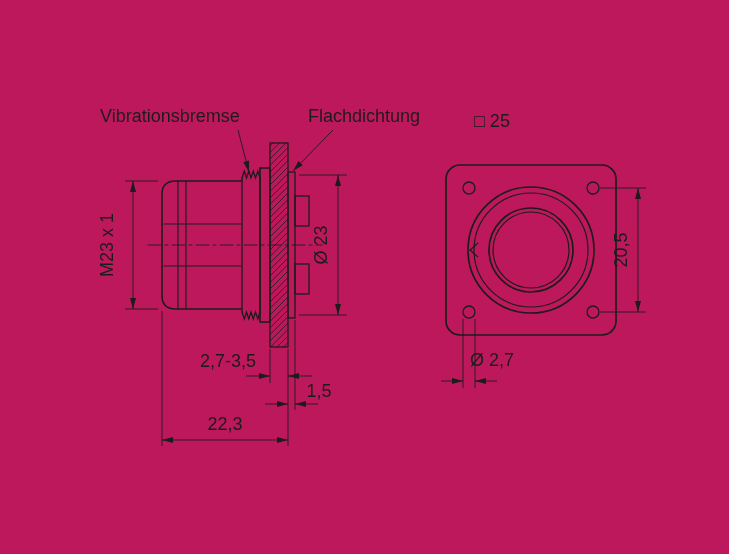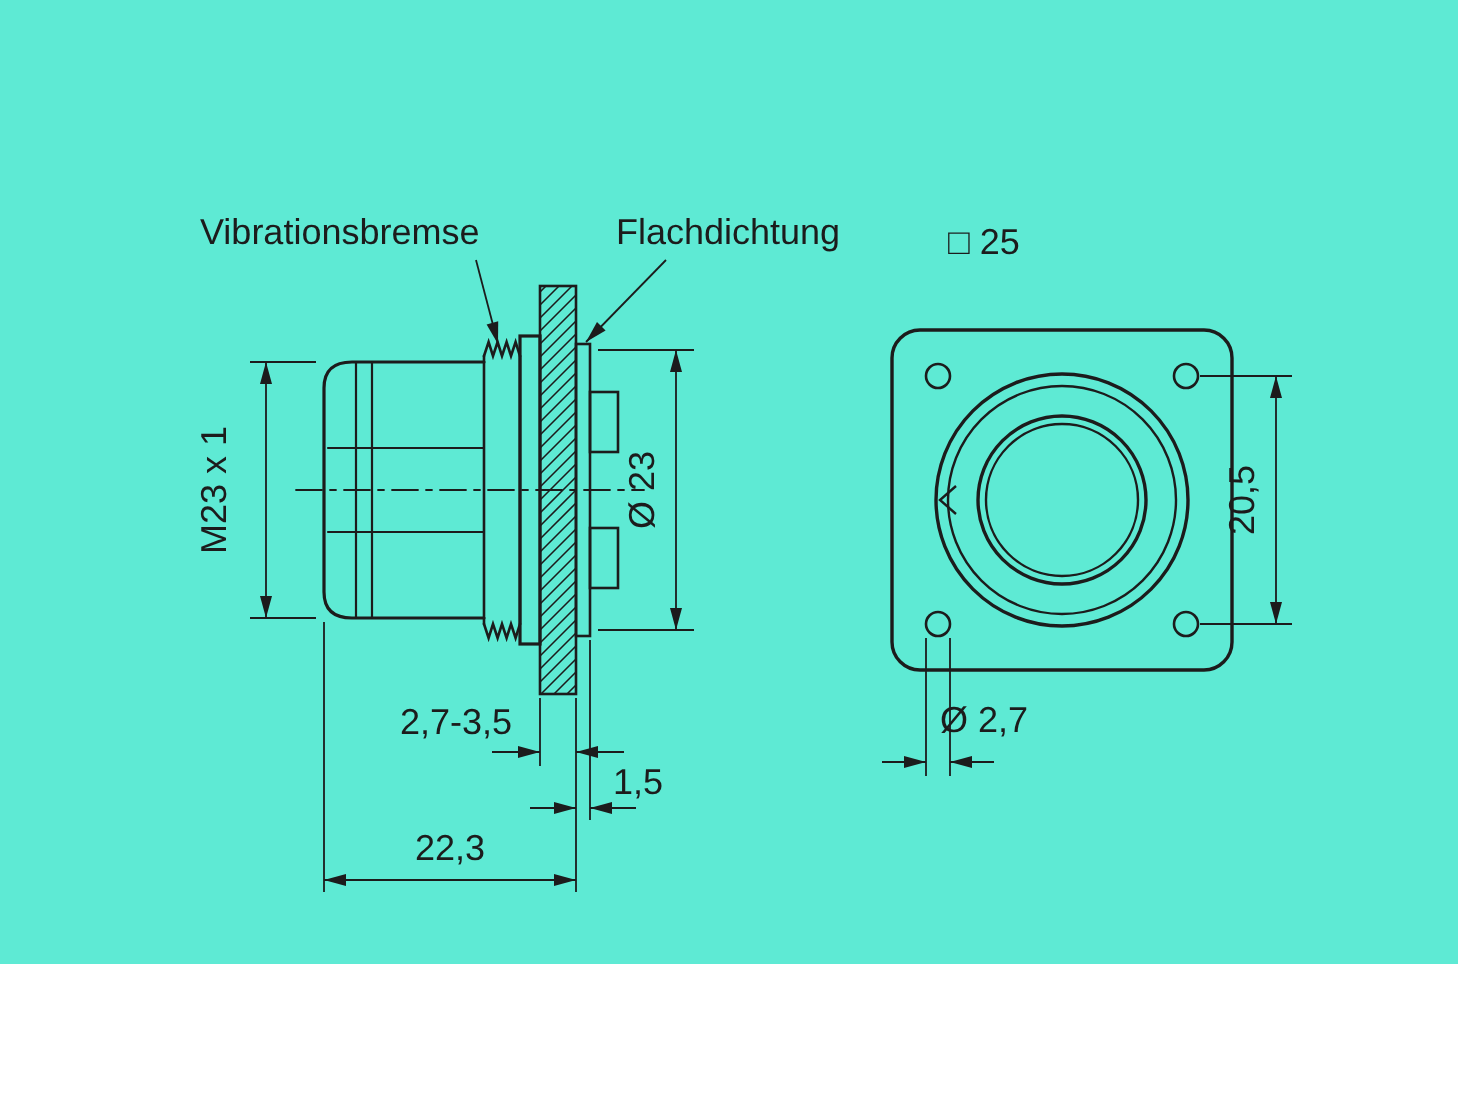--- a/index.html
+++ b/index.html
@@ -4,22 +4,22 @@
 <style>
   html, body {
     margin: 0;
     padding: 0;
     background: #ffffff;
     overflow: hidden;
   }
   .page {
     position: relative;
     width: 729px;
-    height: 482px;
-    background: #5eead4;
+    height: 554px;
+    background: #be185d;
     font-family: "Liberation Sans", "DejaVu Sans", sans-serif;
   }
   svg text {
     font-family: "Liberation Sans", "DejaVu Sans", sans-serif;
     font-size: 18px;
     fill: #1c1c1c;
     stroke: none;
   }
 </style>
 </head>

